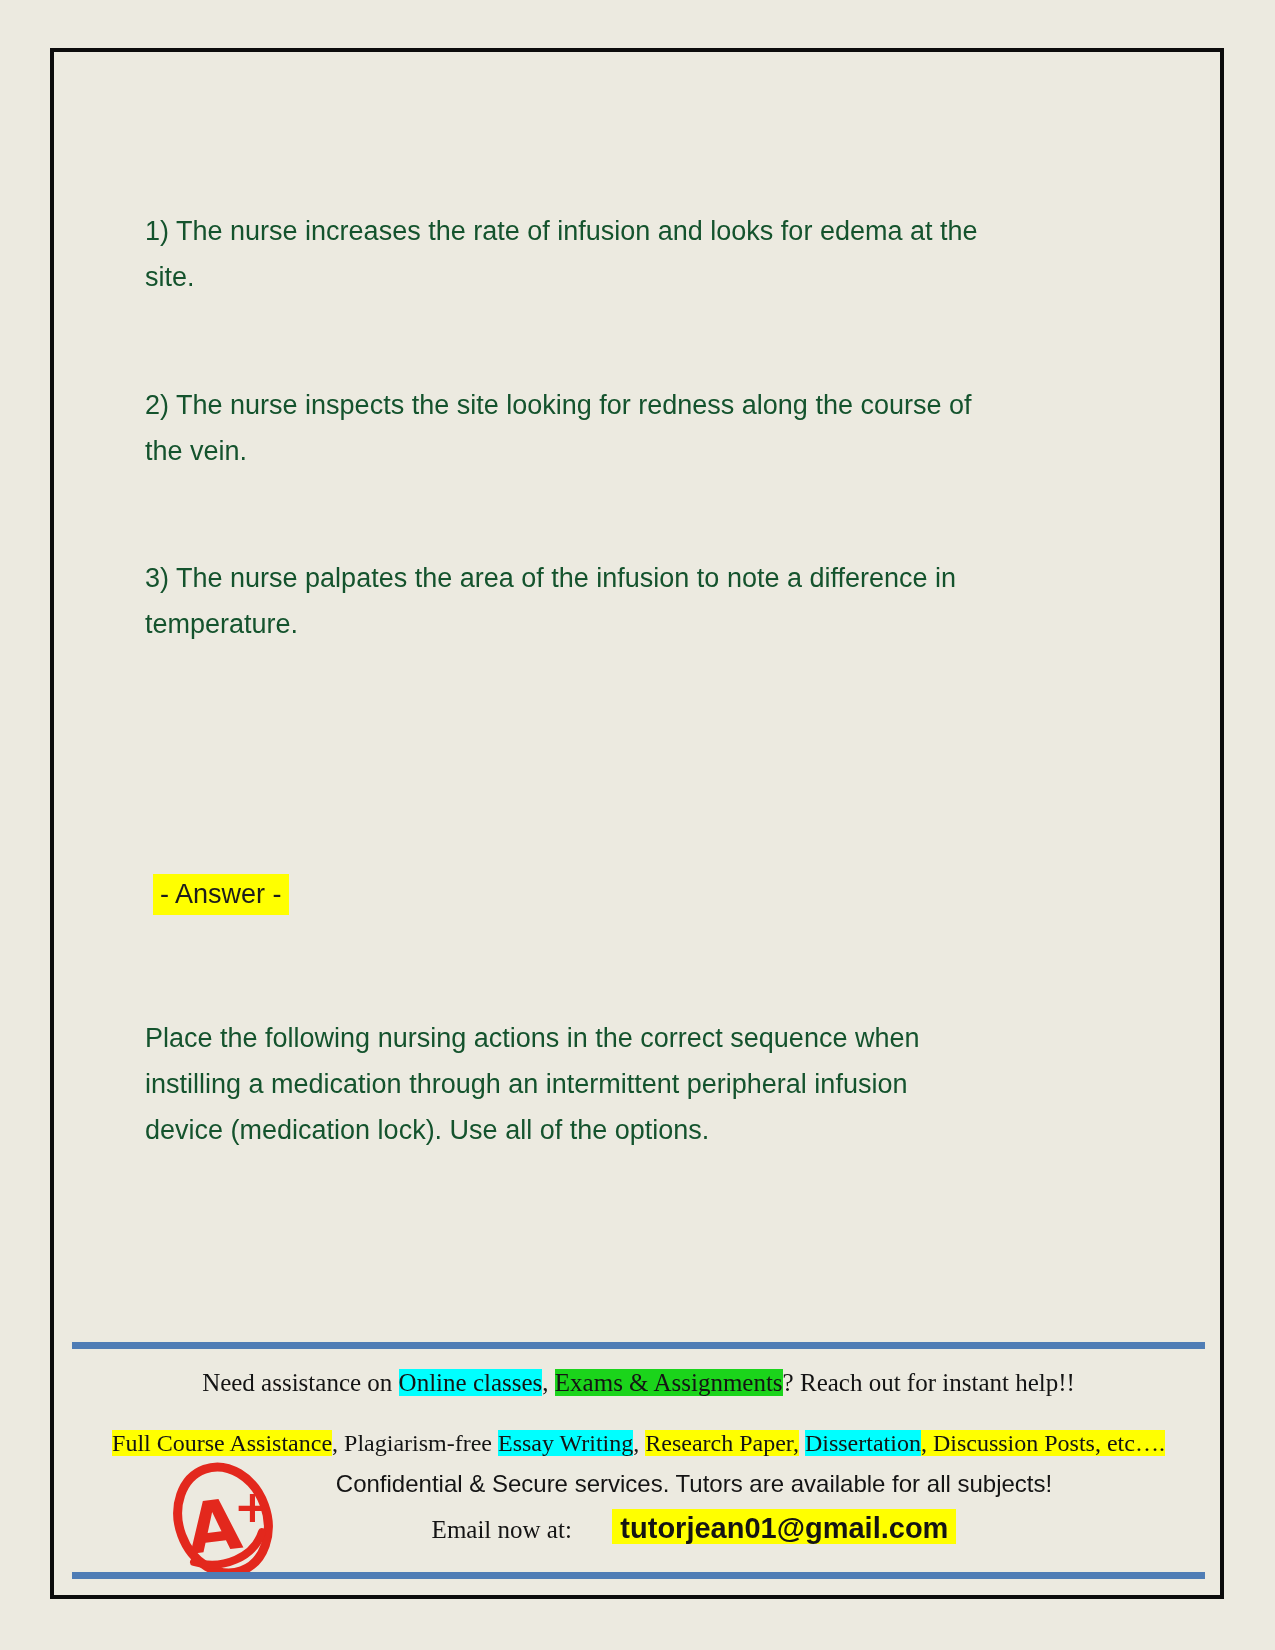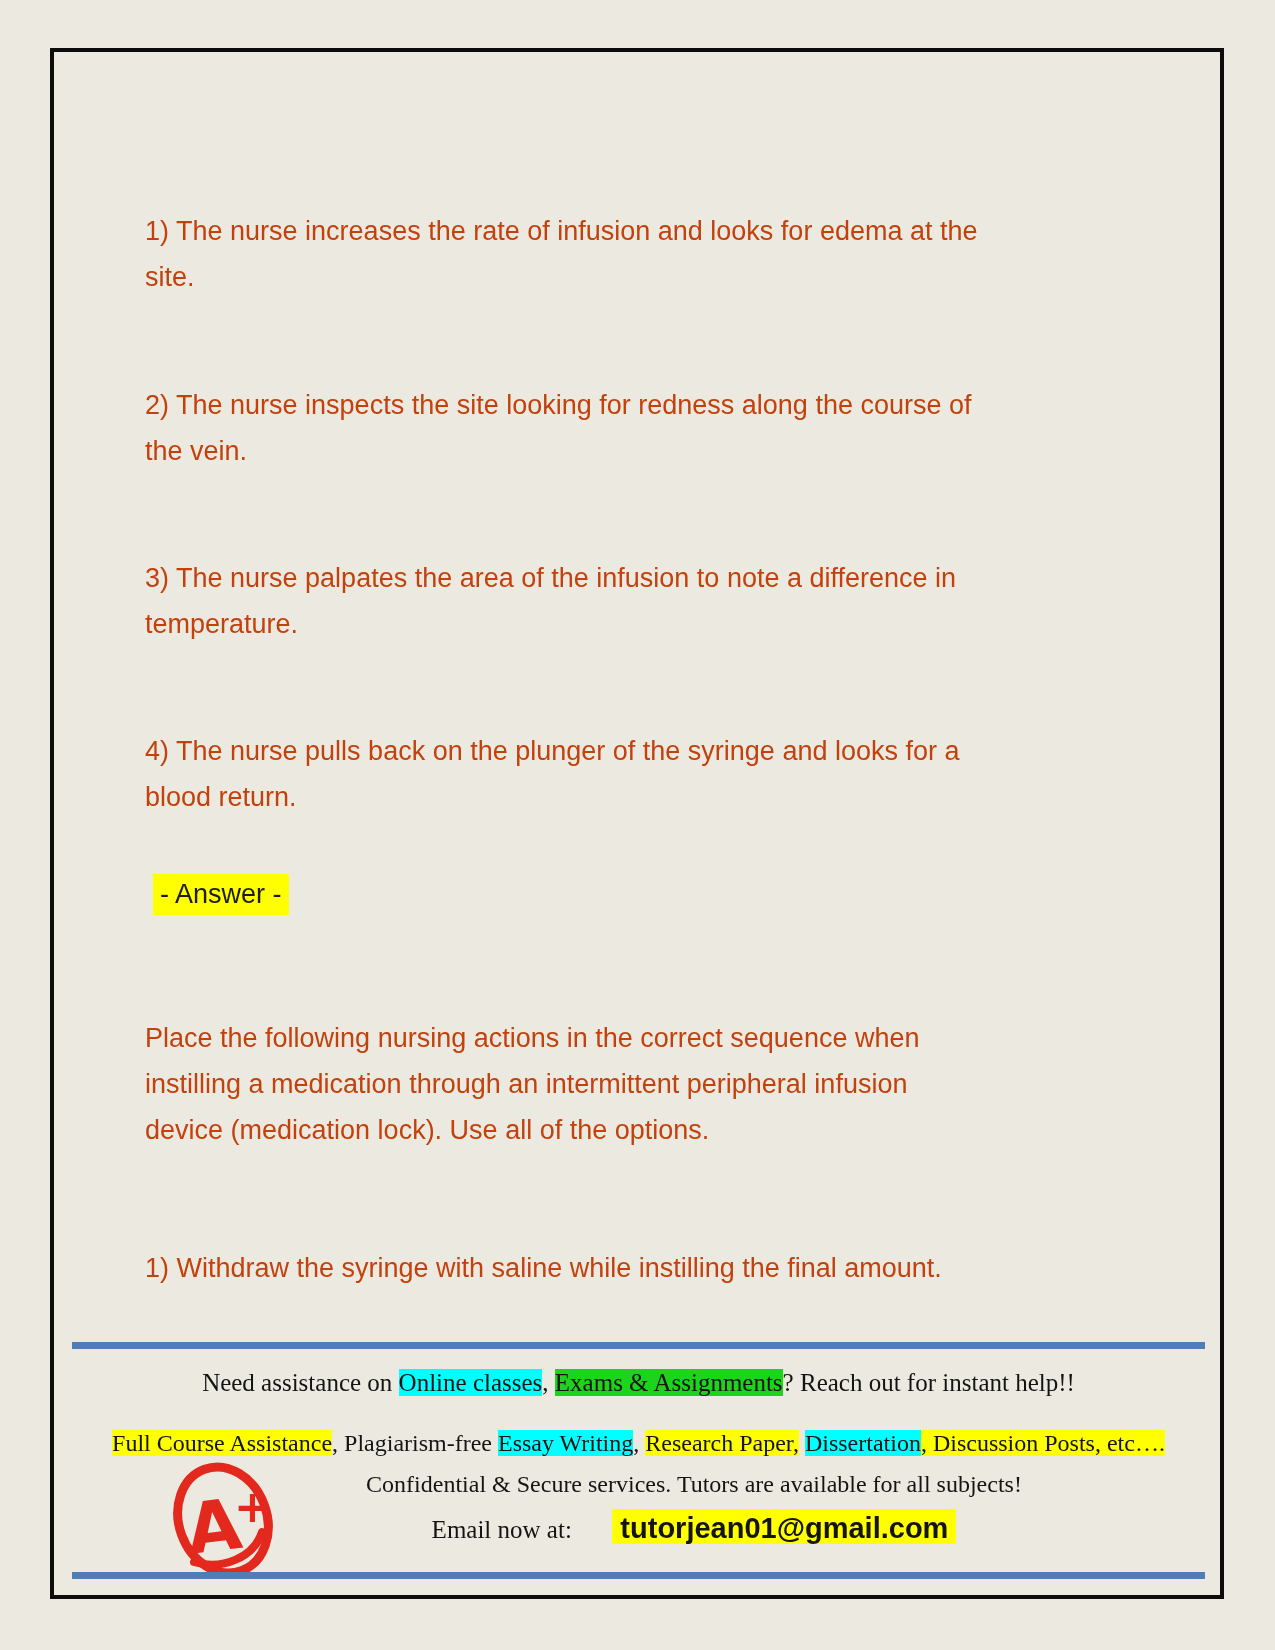--- a/index.html
+++ b/index.html
@@ -23,21 +23,21 @@
     background: #ECEAE0;
     box-sizing: border-box;
   }
   .body-para {
     position: absolute;
     left: 91px;
     width: 1010px;
     font-family: "Liberation Sans", sans-serif;
     font-size: 27px;
     line-height: 46px;
-    color: #c2410c;
+    color: #14532d;
     white-space: pre-line;
   }
   #para-1 { top: 156px; }
   #para-2 { top: 330px; }
   #para-3 { top: 503px; }
   #para-4 { top: 676px; }
   #answer-row { position: absolute; left: 91px; top: 822px; }
   .answer-highlight {
     display: inline-block;
     font-family: "Liberation Sans", sans-serif;
@@ -84,21 +84,21 @@
     height: 126px;
   }
   .footer-right {
     position: absolute;
     left: 240px;
     top: 1416px;
     width: 800px;
     text-align: center;
   }
   .confidential-text {
-    font-family: Liberation Serif, serif;
+    font-family: Liberation Sans, sans-serif;
     font-size: 24px;
     line-height: 32px;
     color: #141414;
   }
   .email-line {
     margin-top: 8px;
     font-family: "Liberation Serif", serif;
     font-size: 25px;
     line-height: 40px;
     color: #141414;
@@ -119,32 +119,29 @@
 
   <div id="para-1" class="body-para">1) The nurse increases the rate of infusion and looks for edema at the
 site.</div>
 
   <div id="para-2" class="body-para">2) The nurse inspects the site looking for redness along the course of
 the vein.</div>
 
   <div id="para-3" class="body-para">3) The nurse palpates the area of the infusion to note a difference in
 temperature.</div>
 
-  <div id="para-4" class="body-para">4) The nurse pulls back on the plunger of the syringe and looks for a
-blood return.</div>
 
   <div id="answer-row">
     <span class="answer-highlight" style="background-color: rgb(255, 255, 0);">- Answer -</span>
   </div>
 
   <div id="question-para" class="body-para">Place the following nursing actions in the correct sequence when
 instilling a medication through an intermittent peripheral infusion
 device (medication lock). Use all of the options.</div>
 
-  <div id="final-item" class="body-para">1) Withdraw the syringe with saline while instilling the final amount.</div>
 
   <div id="divider-top" class="divider" style="background-color: rgb(79, 125, 181);"></div>
 
   <div id="promo-line-1" class="promo-line"><span class="seg">Need assistance on </span><span class="seg" style="background-color: rgb(0, 255, 255);">Online classes</span><span class="seg">, </span><span class="seg" style="background-color: rgb(27, 212, 27); margin-top: 48px;">Exams &amp; Assignments</span><span class="seg">? Reach out for instant help!!</span></div>
 
   <div id="promo-line-2" class="promo-line"><span class="seg" style="background-color: rgb(255, 255, 0);">Full Course Assistance</span><span class="seg">, Plagiarism-free </span><span class="seg" style="background-color: rgb(0, 255, 255);">Essay Writing</span><span class="seg">, </span><span class="seg" style="background-color: rgb(255, 255, 0);">Research Paper,</span><span class="seg"> </span><span class="seg" style="background-color: rgb(0, 255, 255);">Dissertation</span><span class="seg" style="background-color: rgb(255, 255, 0);">, Discussion Posts, etc….</span></div>
 
   <div class="logo-box">
     <svg width="128" height="126" viewBox="0 0 128 126">
       <ellipse cx="63" cy="60" rx="44" ry="54" fill="none" stroke="#E3281D" stroke-width="9" transform="rotate(-20 63 60)"></ellipse>

